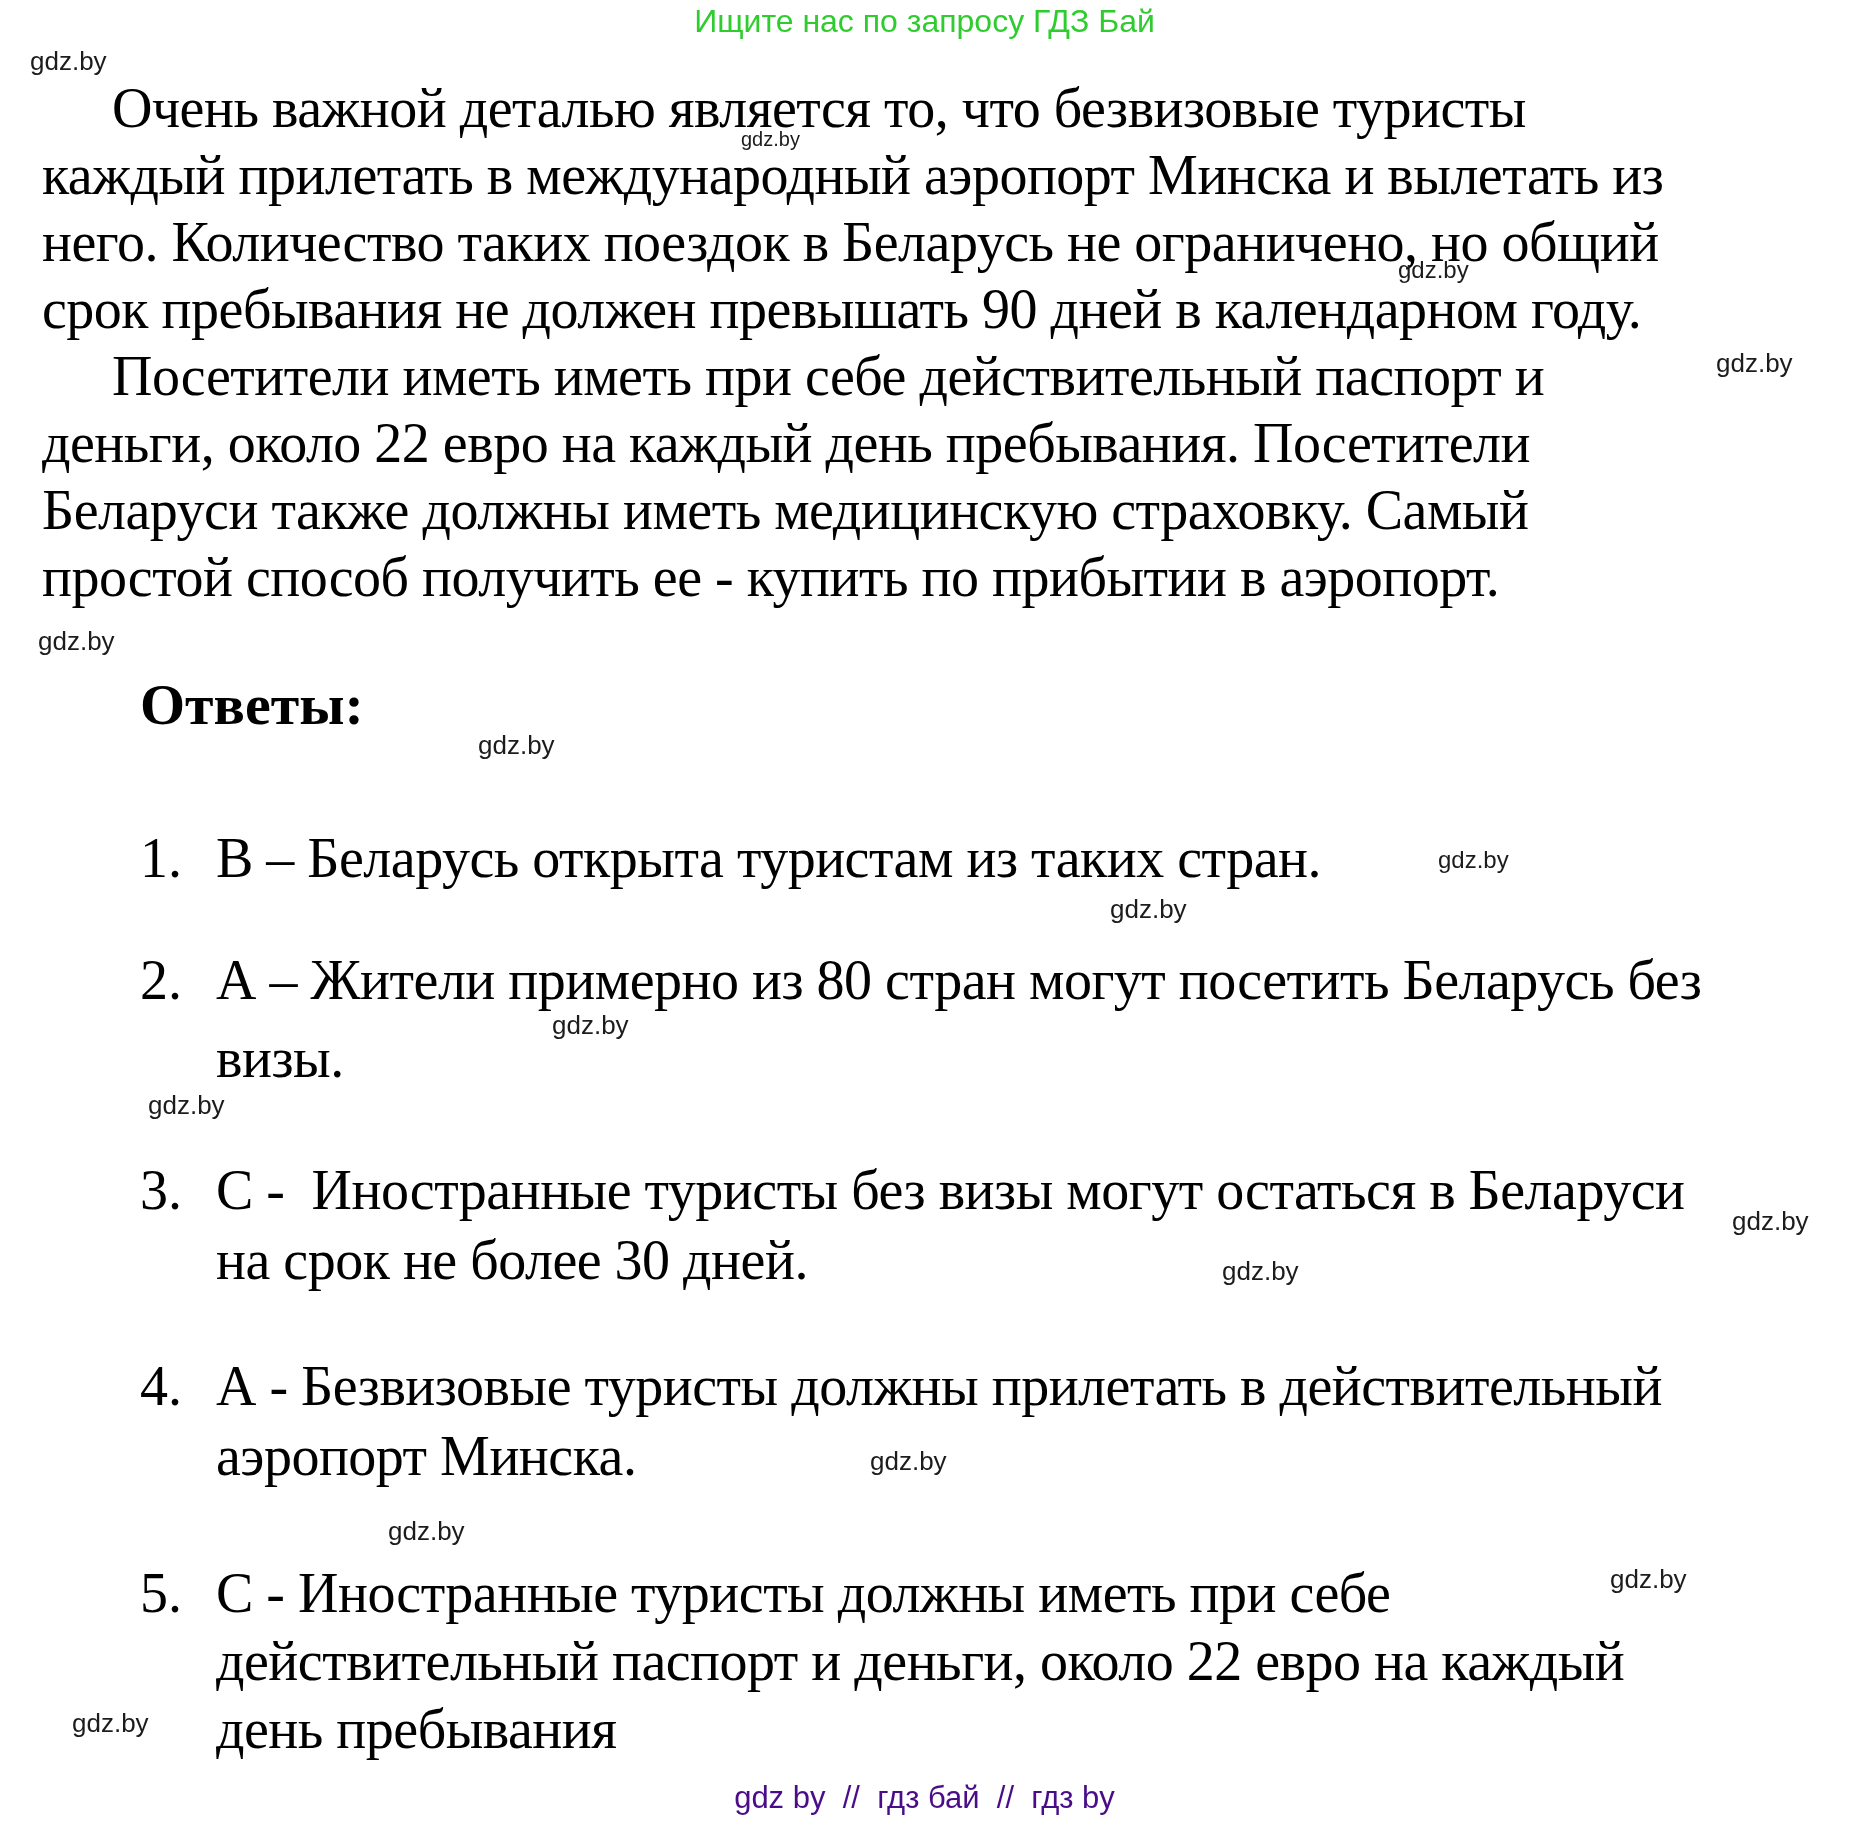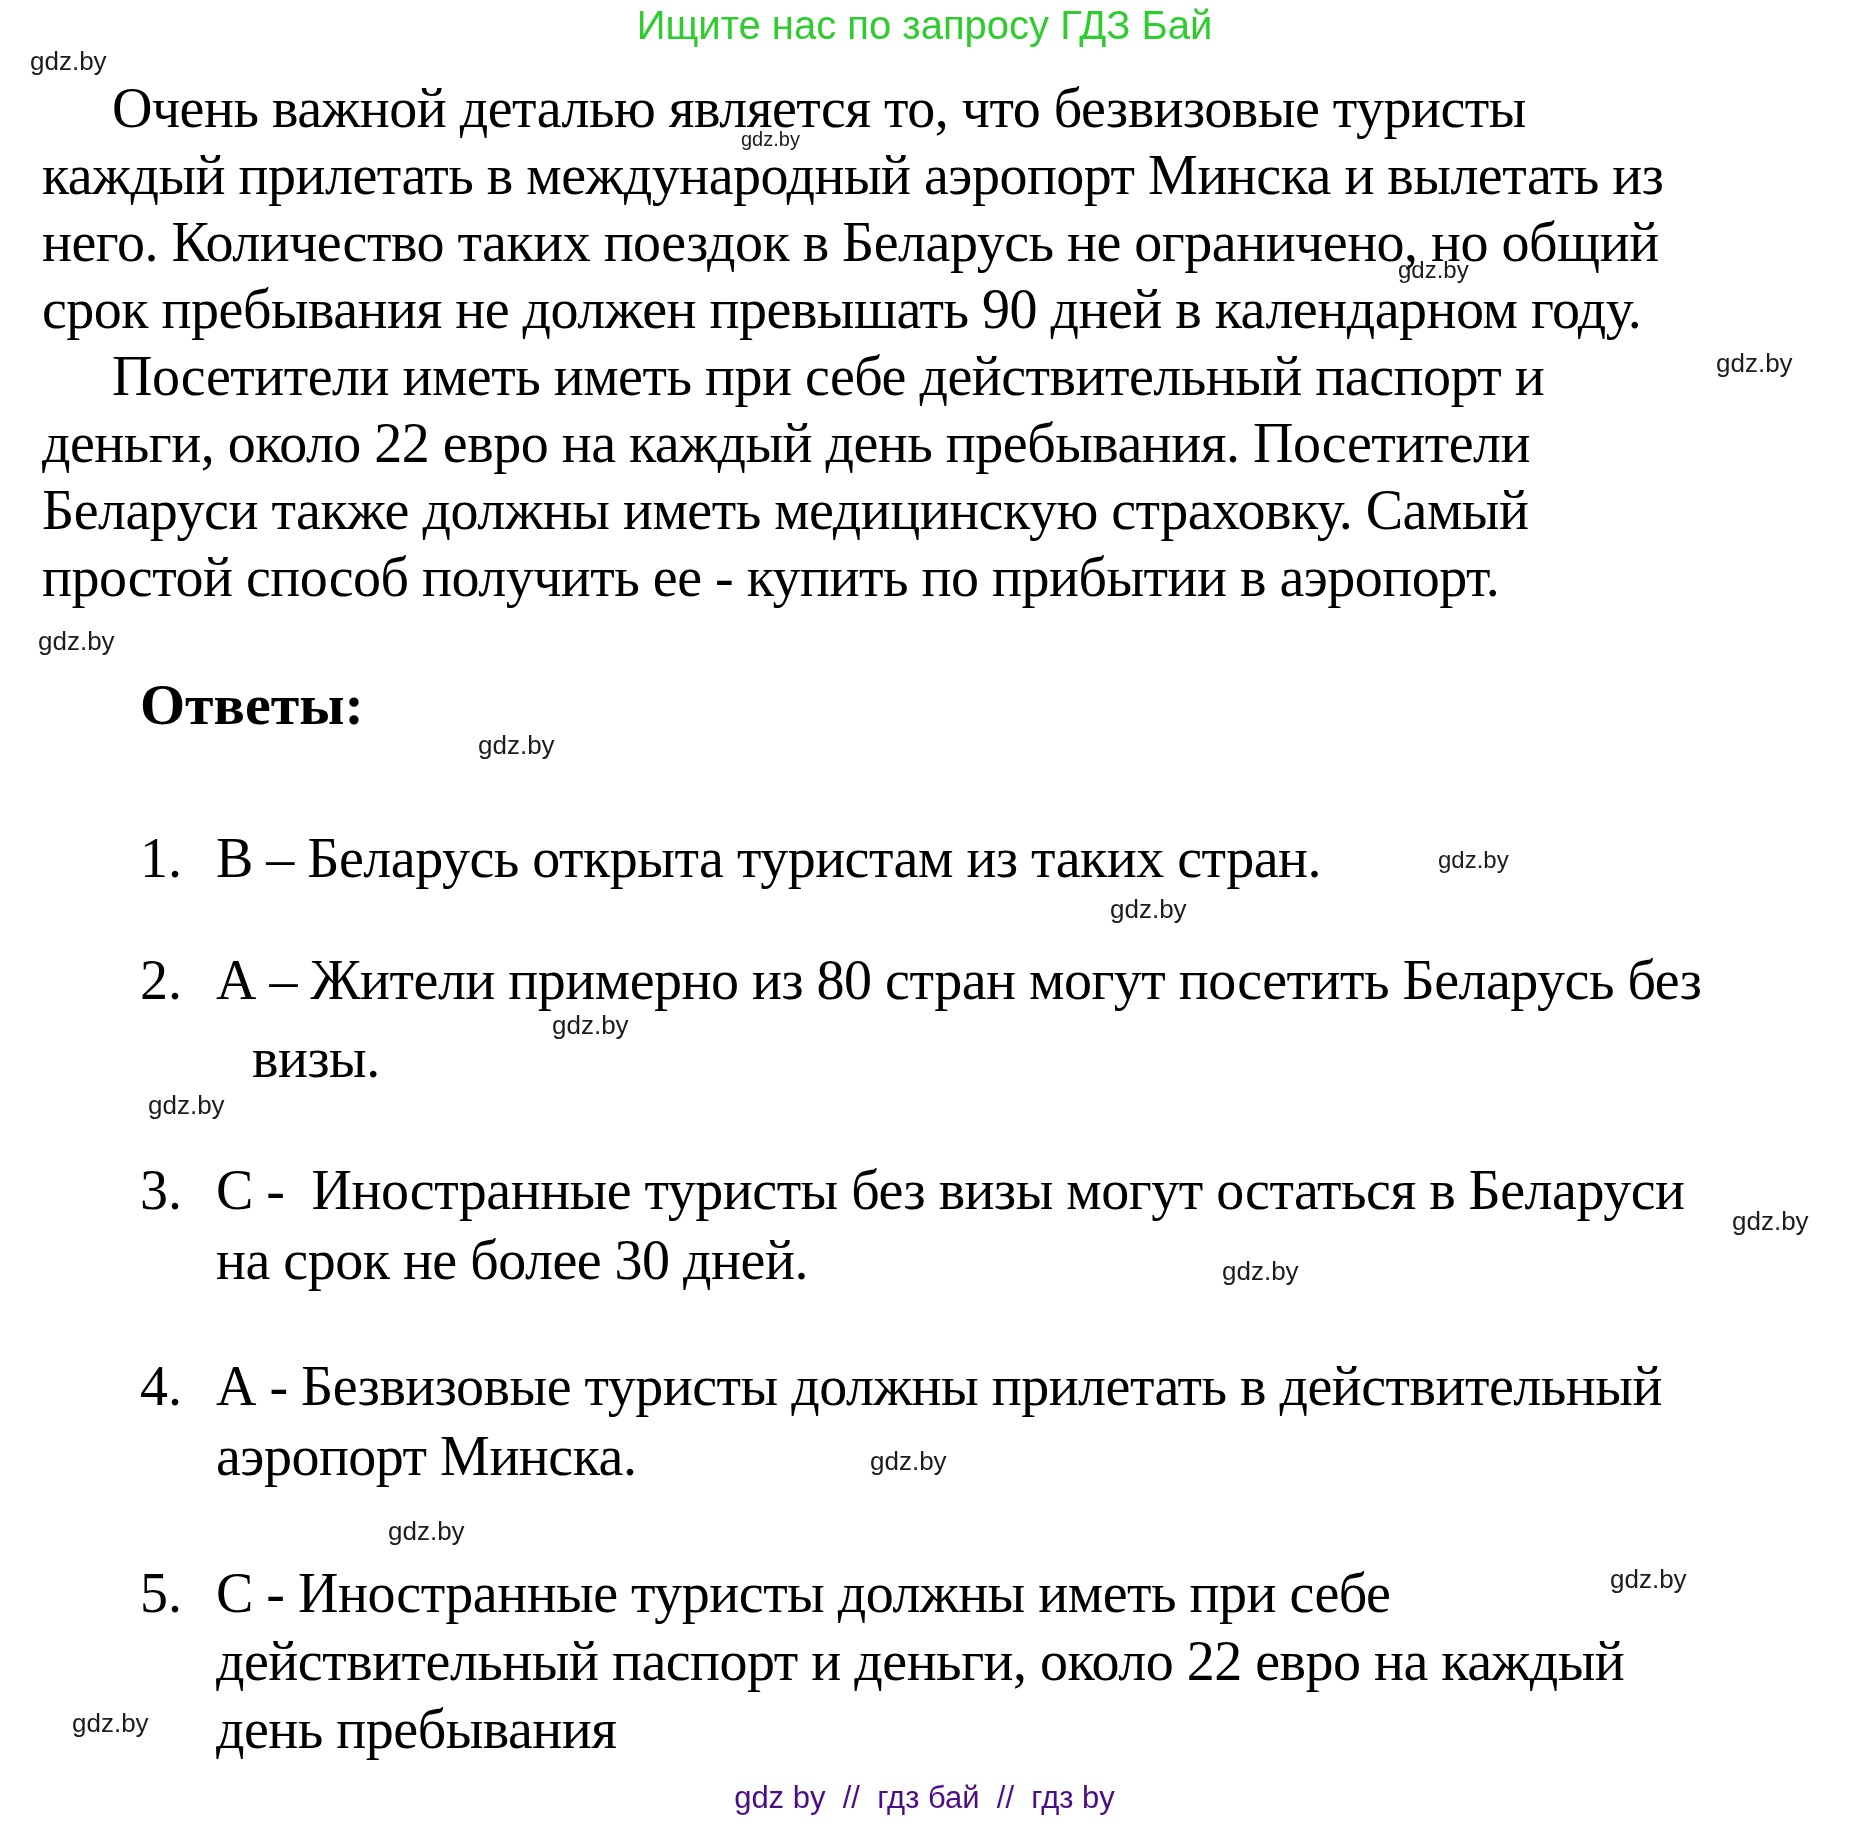--- a/index.html
+++ b/index.html
@@ -9,21 +9,21 @@
     height: 1827px;
     background: #ffffff;
     overflow: hidden;
     font-family: "Liberation Serif", serif;
   }
   .green-header {
     position: absolute;
     top: 3px; left: 0; width: 100%;
     text-align: center;
     font-family: "Liberation Sans", sans-serif;
-    font-size: 40px;
+    font-size: 32px;
     white-space: pre;
   }
   .body-line {
     position: absolute;
     font-family: "Liberation Serif", serif;
     font-size: 56px;
     color: #000000;
     white-space: pre;
     letter-spacing: -0.5px;
     line-height: 1;
@@ -78,21 +78,21 @@
       <div class="body-line" style="left: 42px; top: 549px;">простой способ получить ее - купить по прибытии в аэропорт.</div>
     </div>
 
   <div class="answers-heading">Ответы:</div>
 
   <div id="answers">
       <div class="answer-num" style="left: 140px; top: 830px;">1.</div>
       <div class="body-line" style="left: 216px; top: 830px;">В – Беларусь открыта туристам из таких стран.</div>
       <div class="answer-num" style="left: 140px; top: 952px;">2.</div>
       <div class="body-line" style="left: 216px; top: 952px;">А – Жители примерно из 80 стран могут посетить Беларусь без</div>
-      <div class="body-line" style="left: 216px; top: 1030px; margin-left: 36px;">визы.</div>
+      <div class="body-line" style="left: 216px; top: 1030px;">визы.</div>
       <div class="answer-num" style="left: 140px; top: 1162px;">3.</div>
       <div class="body-line" style="left: 216px; top: 1162px;">С -  Иностранные туристы без визы могут остаться в Беларуси</div>
       <div class="body-line" style="left: 216px; top: 1232px;">на срок не более 30 дней.</div>
       <div class="answer-num" style="left: 140px; top: 1358px;">4.</div>
       <div class="body-line" style="left: 216px; top: 1358px;">А - Безвизовые туристы должны прилетать в действительный</div>
       <div class="body-line" style="left: 216px; top: 1428px;">аэропорт Минска.</div>
       <div class="answer-num" style="left: 140px; top: 1565px;">5.</div>
       <div class="body-line" style="left: 216px; top: 1565px;">С - Иностранные туристы должны иметь при себе</div>
       <div class="body-line" style="left: 216px; top: 1633px;">действительный паспорт и деньги, около 22 евро на каждый</div>
       <div class="body-line" style="left: 216px; top: 1701px;">день пребывания</div>

